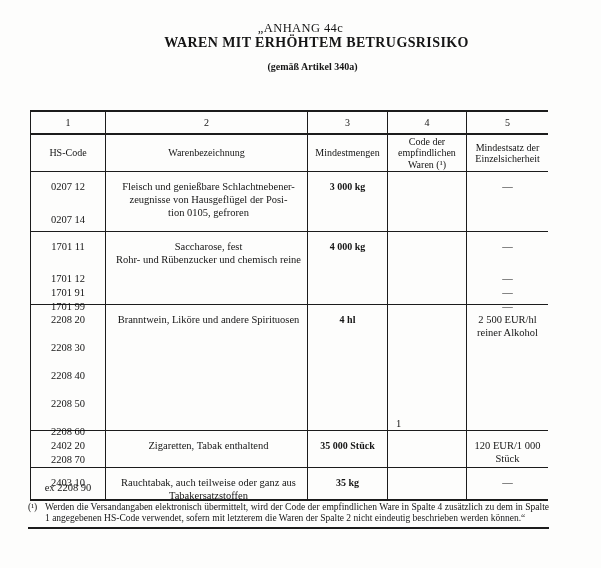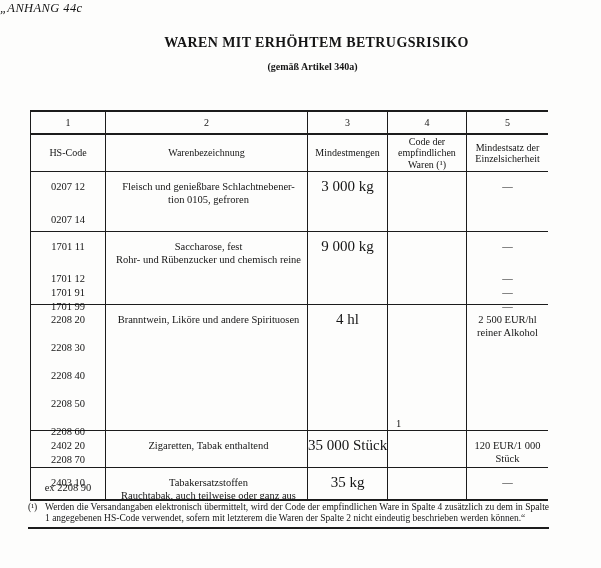--- a/index.html
+++ b/index.html
@@ -1,21 +1,21 @@
 <!DOCTYPE html>
 <html><head>
 <meta charset="utf-8">
 <style>
   * { margin:0; padding:0; box-sizing:border-box; }
   html,body { width:601px; height:568px; background:#fdfdfc; overflow:hidden;
               font-family:"Liberation Serif","DejaVu Serif",serif; color:#151515; }
   .page { position:relative; width:601px; height:568px; }
 
-  .annex-heading { position:absolute; top:1px; left:0; width:100%; text-align:left;
-                   font-style:italic; font-size:12.5px; letter-spacing:0.4px; }
+  .annex-heading { position:absolute; top:21px; left:0; width:100%; text-align:center;
+                   font-size:12.5px; letter-spacing:0.4px; }
   .doc-title { position:absolute; top:35px; left:16px; width:100%; text-align:center;
                font-weight:bold; font-size:14px; letter-spacing:0.4px; }
   .doc-subtitle { position:absolute; top:61px; left:12px; width:100%; text-align:center;
                   font-weight:bold; font-size:10px; }
 
   .goods-table { position:absolute; top:110px; left:30px;
                  display:grid;
                  grid-template-columns:75px 202px 80px 79px 81px;
                  grid-template-rows:23px 37px 60px 73px 126px 37px 31px;
                  border-top:2px solid #1c1c1c;
@@ -26,21 +26,21 @@
   
   .bb2 { border-bottom:2px solid #1c1c1c; }
   .bb15{ border-bottom:1.5px solid #1c1c1c; }
   .bb1 { border-bottom:1px solid #1c1c1c; }
 
   .numcell { font-size:10px; text-align:center; padding-top:5px; }
   .hdrcell { font-size:10px; display:flex; align-items:center; justify-content:center;
              text-align:center; line-height:11.5px; padding:2px 5px; }
   .codes   { padding-top:8px; text-align:center; font-size:10.5px; }
   .desc    { padding:8px 4px 0 8px; font-size:10.5px; }
-  .qty     { padding-top:8px; text-align:center; font-size:15px; }
+  .qty     { padding-top:8px; text-align:center; font-size:10px;font-weight:bold; }
   .guar    { padding-top:8px; text-align:center; font-size:10.5px; }
   .line    { height:13px; line-height:13px; white-space:nowrap; }
   .mt-a { margin-top:20px; }   
   .mt-b { margin-top:19px; }   
   .mt-c { margin-top:1px; }
   .mt-d { margin-top:15px; }   
   .mt-e { margin-top:15px; }
   .sens-one { position:absolute; top:112px; left:8px; font-size:10.5px; line-height:13px; }
 
   .footnote { position:absolute; top:502px; left:28px; width:521px; display:flex;
@@ -72,20 +72,21 @@
     <div class="c hdrcell bb15">Mindestmengen</div>
     <div class="c hdrcell bb15">Code der empfindlichen Waren (¹)</div>
     <div class="c hdrcell bb15 lastcol">Mindestsatz der Einzelsicherheit</div>
 
     <div class="c codes bb1">
       <div class="line">0207 12</div>
       <div class="line mt-a">0207 14</div>
     </div>
     <div class="c desc bb1">
       <div class="line">Fleisch und genießbare Schlachtnebener-</div>
+      <div class="line">zeugnisse von Hausgeflügel der Posi-</div>
       <div class="line">tion 0105, gefroren</div>
     </div>
     <div class="c qty bb1">
       <div class="line">3 000 kg</div>
     </div>
     <div class="c bb1"></div>
     <div class="c guar bb1 lastcol">
       <div class="line">—</div>
     </div>
 
@@ -93,21 +94,21 @@
       <div class="line">1701 11</div>
       <div class="line mt-b">1701 12</div>
       <div class="line mt-c">1701 91</div>
       <div class="line mt-c">1701 99</div>
     </div>
     <div class="c desc bb1">
       <div class="line">Saccharose, fest</div>
       <div class="line">Rohr- und Rübenzucker und chemisch reine</div>
     </div>
     <div class="c qty bb1">
-      <div class="line">9 000 kg</div>
+      <div class="line">4 000 kg</div>
     </div>
     <div class="c bb1"></div>
     <div class="c guar bb1 lastcol">
       <div class="line">—</div>
       <div class="line mt-b">—</div>
       <div class="line mt-c">—</div>
       <div class="line mt-c">—</div>
     </div>
 
     <div class="c codes bb1">
@@ -145,22 +146,22 @@
     <div class="c bb1"></div>
     <div class="c guar bb1 lastcol">
       <div class="line">120 EUR/1 000</div>
       <div class="line">Stück</div>
     </div>
 
     <div class="c codes">
       <div class="line">2403 10</div>
     </div>
     <div class="c desc">
+      <div class="line">Rauchtabak, auch teilweise oder ganz aus</div>
       <div class="line">Tabakersatzstoffen</div>
-      <div class="line">Rauchtabak, auch teilweise oder ganz aus</div>
     </div>
     <div class="c qty">
       <div class="line">35 kg</div>
     </div>
     <div class="c"></div>
     <div class="c guar lastcol">
       <div class="line">—</div>
     </div>
 
   </div>

